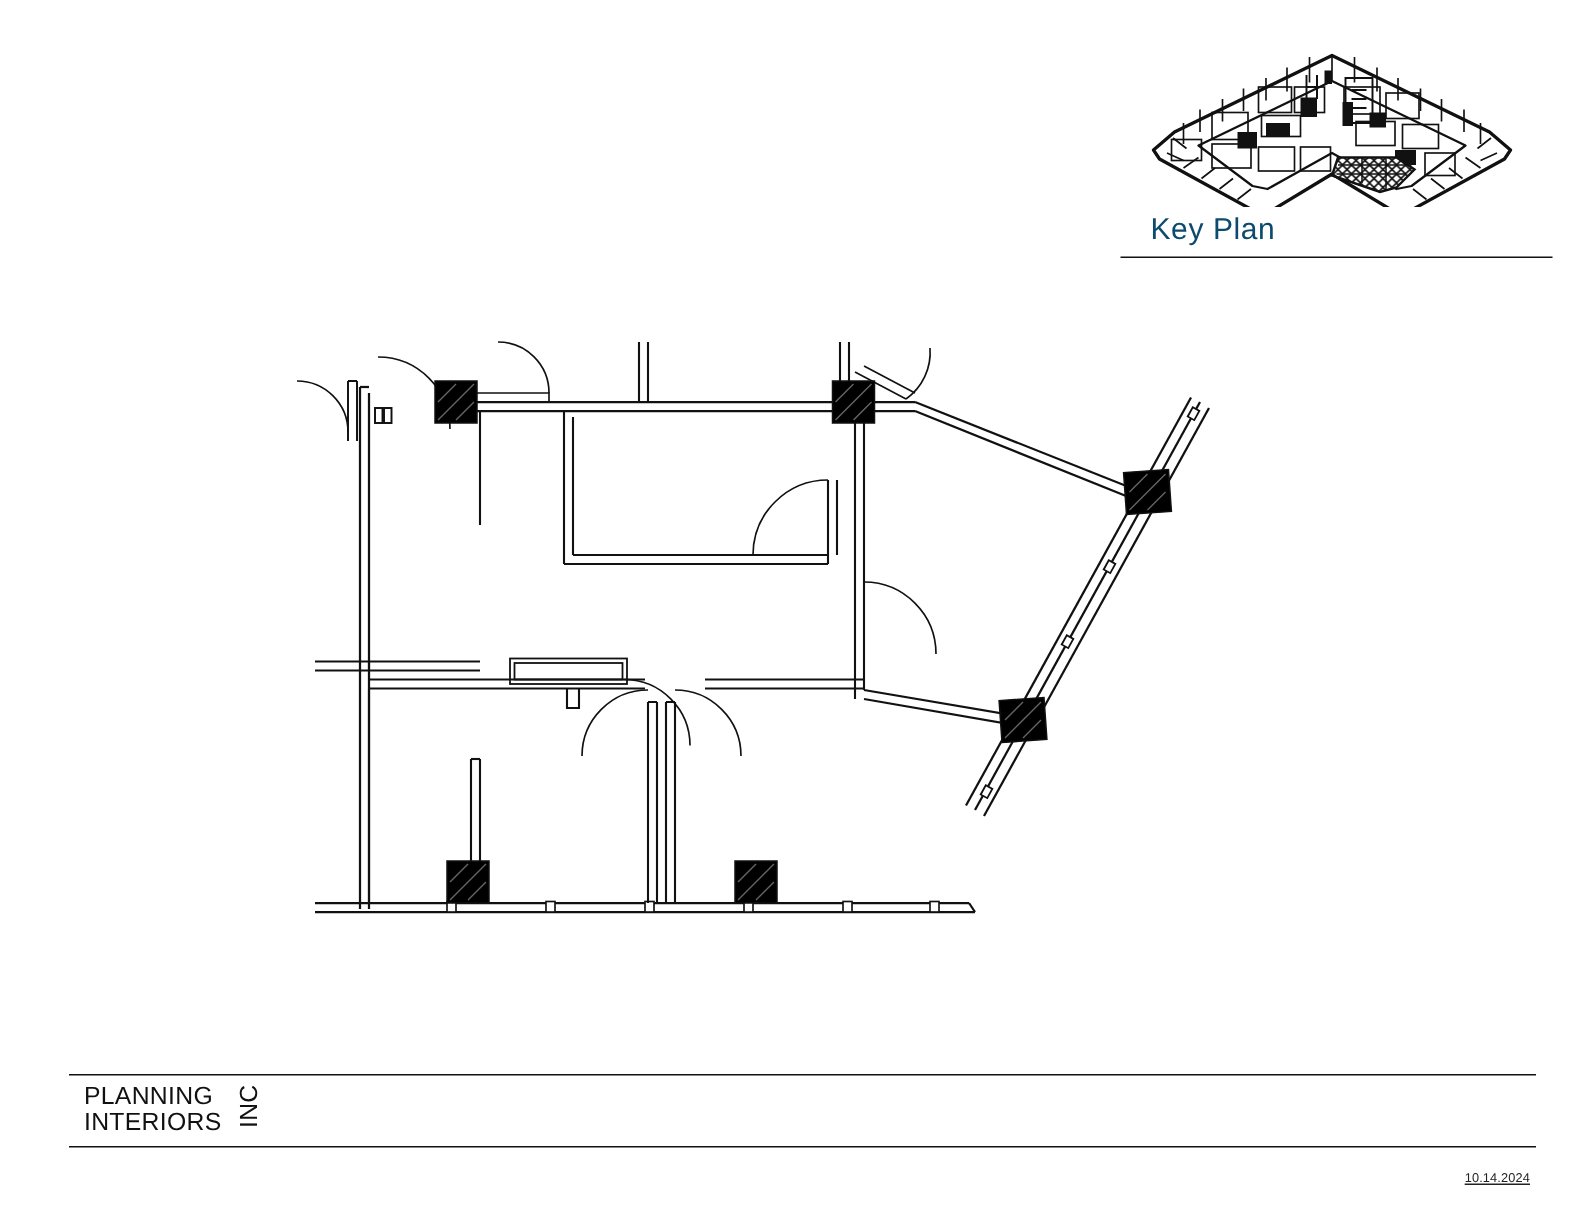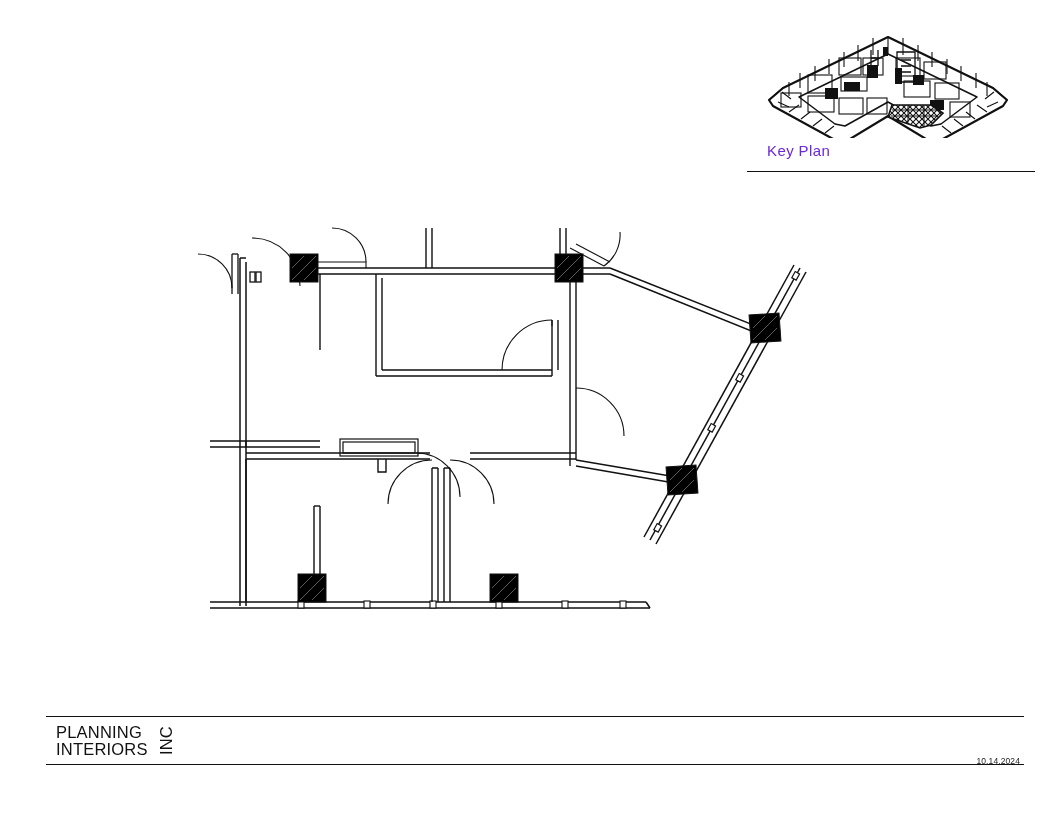--- a/index.html
+++ b/index.html
@@ -28,23 +28,23 @@
     position: absolute;
     left: 0;
     top: 0;
     width: 290px;
     height: 118px;
   }
   #key-plan-caption {
     position: absolute;
     left: 22px;
     top: 122px;
-    font-size: 15px;
+    font-size: 20px;
     letter-spacing: 0.4px;
-    color: #6d28d9;
+    color: #0c4a6e;
     white-space: nowrap;
   }
   #key-plan-rule {
     position: absolute;
     left: 2px;
     top: 151px;
     width: 288px;
     height: 0;
     border-top: 1.4px solid #111;
   }
@@ -80,21 +80,21 @@
     top: 48px;
     width: 978px;
     height: 0;
     border-top: 1.1px solid #111;
   }
   #logo-lockup {
     position: absolute;
     left: 10px;
     top: 7px;
     display: flex;
-    align-items: center;
+    align-items: flex-start;
     height: 36px;
   }
   #logo-words {
     display: flex;
     flex-direction: column;
     justify-content: center;
     line-height: 1.06;
   }
   #logo-words span {
     font-size: 16.5px;
@@ -128,24 +128,25 @@
   }
   #project-line .sep {
     padding: 0 11px;
     font-size: 17px;
     position: relative;
     top: -2px;
   }
   #revision-date {
     position: absolute;
     right: 4px;
-    top: 40px;
+    top: 64px;
     font-size: 8.5px;
     letter-spacing: 0.1px;
     color: #222;
+    text-decoration: underline;
   }
 </style>
 </head>
 <body>
 
 <div id="key-plan-block">
 
   <svg id="key-plan-figure" viewBox="0 0 290 118" preserveAspectRatio="xMidYMid meet">
     <defs>
       <pattern id="kpHatch" width="6" height="6" patternUnits="userSpaceOnUse">

